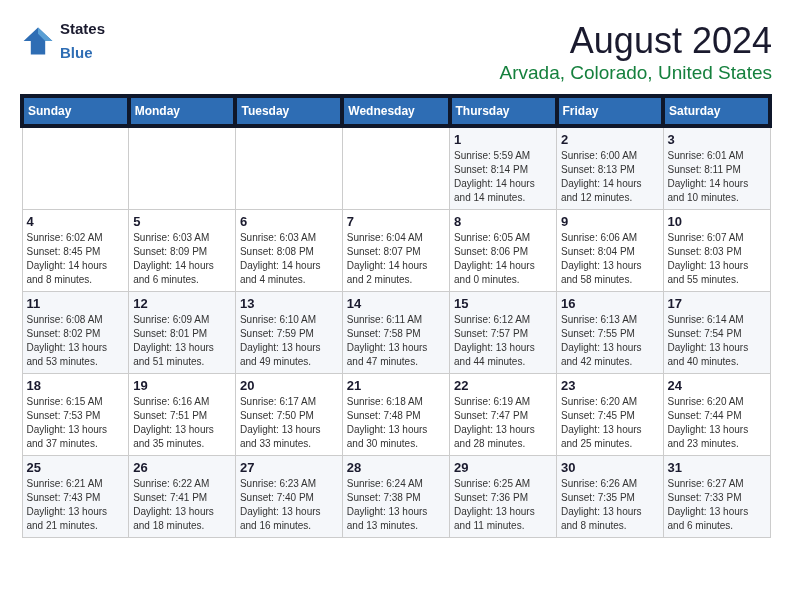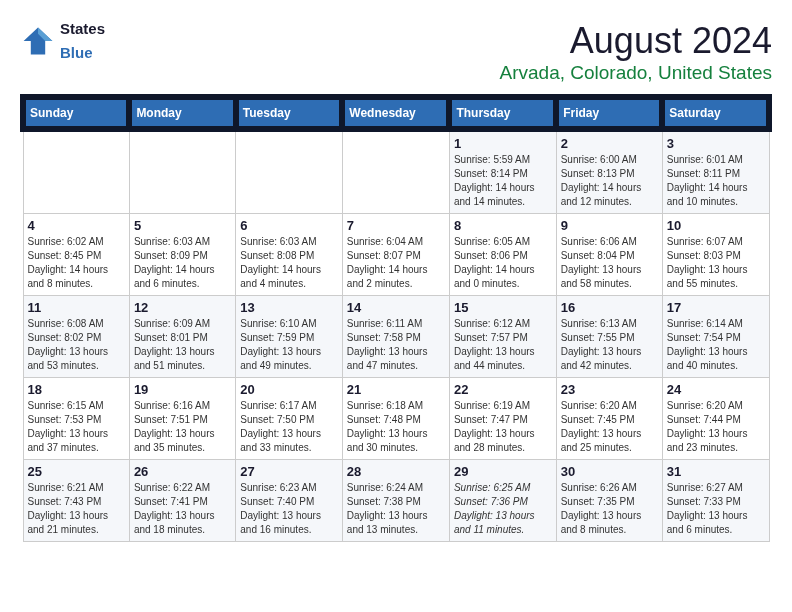--- a/index.html
+++ b/index.html
@@ -42,21 +42,21 @@
       border-collapse: collapse;
       font-size: 11px;
     }
     thead tr th {
       background: #2e6db4;
       color: #fff;
       padding: 6px 4px;
       text-align: left;
       font-weight: bold;
       font-size: 12px;
-      border: 6px solid #0f172a;
+      border: 4px solid #0f172a;
     }
     tbody tr td {
       border: 1px solid #ccc;
       vertical-align: top;
       padding: 4px;
       height: 80px;
       width: 108px;
       background: #fff;
     }
     tbody tr:nth-child(odd) td {
@@ -315,21 +315,21 @@
         </td>
         <td>
           <div class="day-num">28</div>
           <div class="day-info" style="white-space: pre-line;">Sunrise: 6:24 AM
 Sunset: 7:38 PM
 Daylight: 13 hours
 and 13 minutes.</div>
         </td>
         <td>
           <div class="day-num">29</div>
-          <div class="day-info" style="white-space: pre-line; font-style: italic;">Sunrise: 6:25 AM
+          <div class="day-info" style="white-space: pre-line;">Sunrise: 6:25 AM
 Sunset: 7:36 PM
 Daylight: 13 hours
 and 11 minutes.</div>
         </td>
         <td>
           <div class="day-num">30</div>
           <div class="day-info" style="white-space: pre-line;">Sunrise: 6:26 AM
 Sunset: 7:35 PM
 Daylight: 13 hours
 and 8 minutes.</div>

